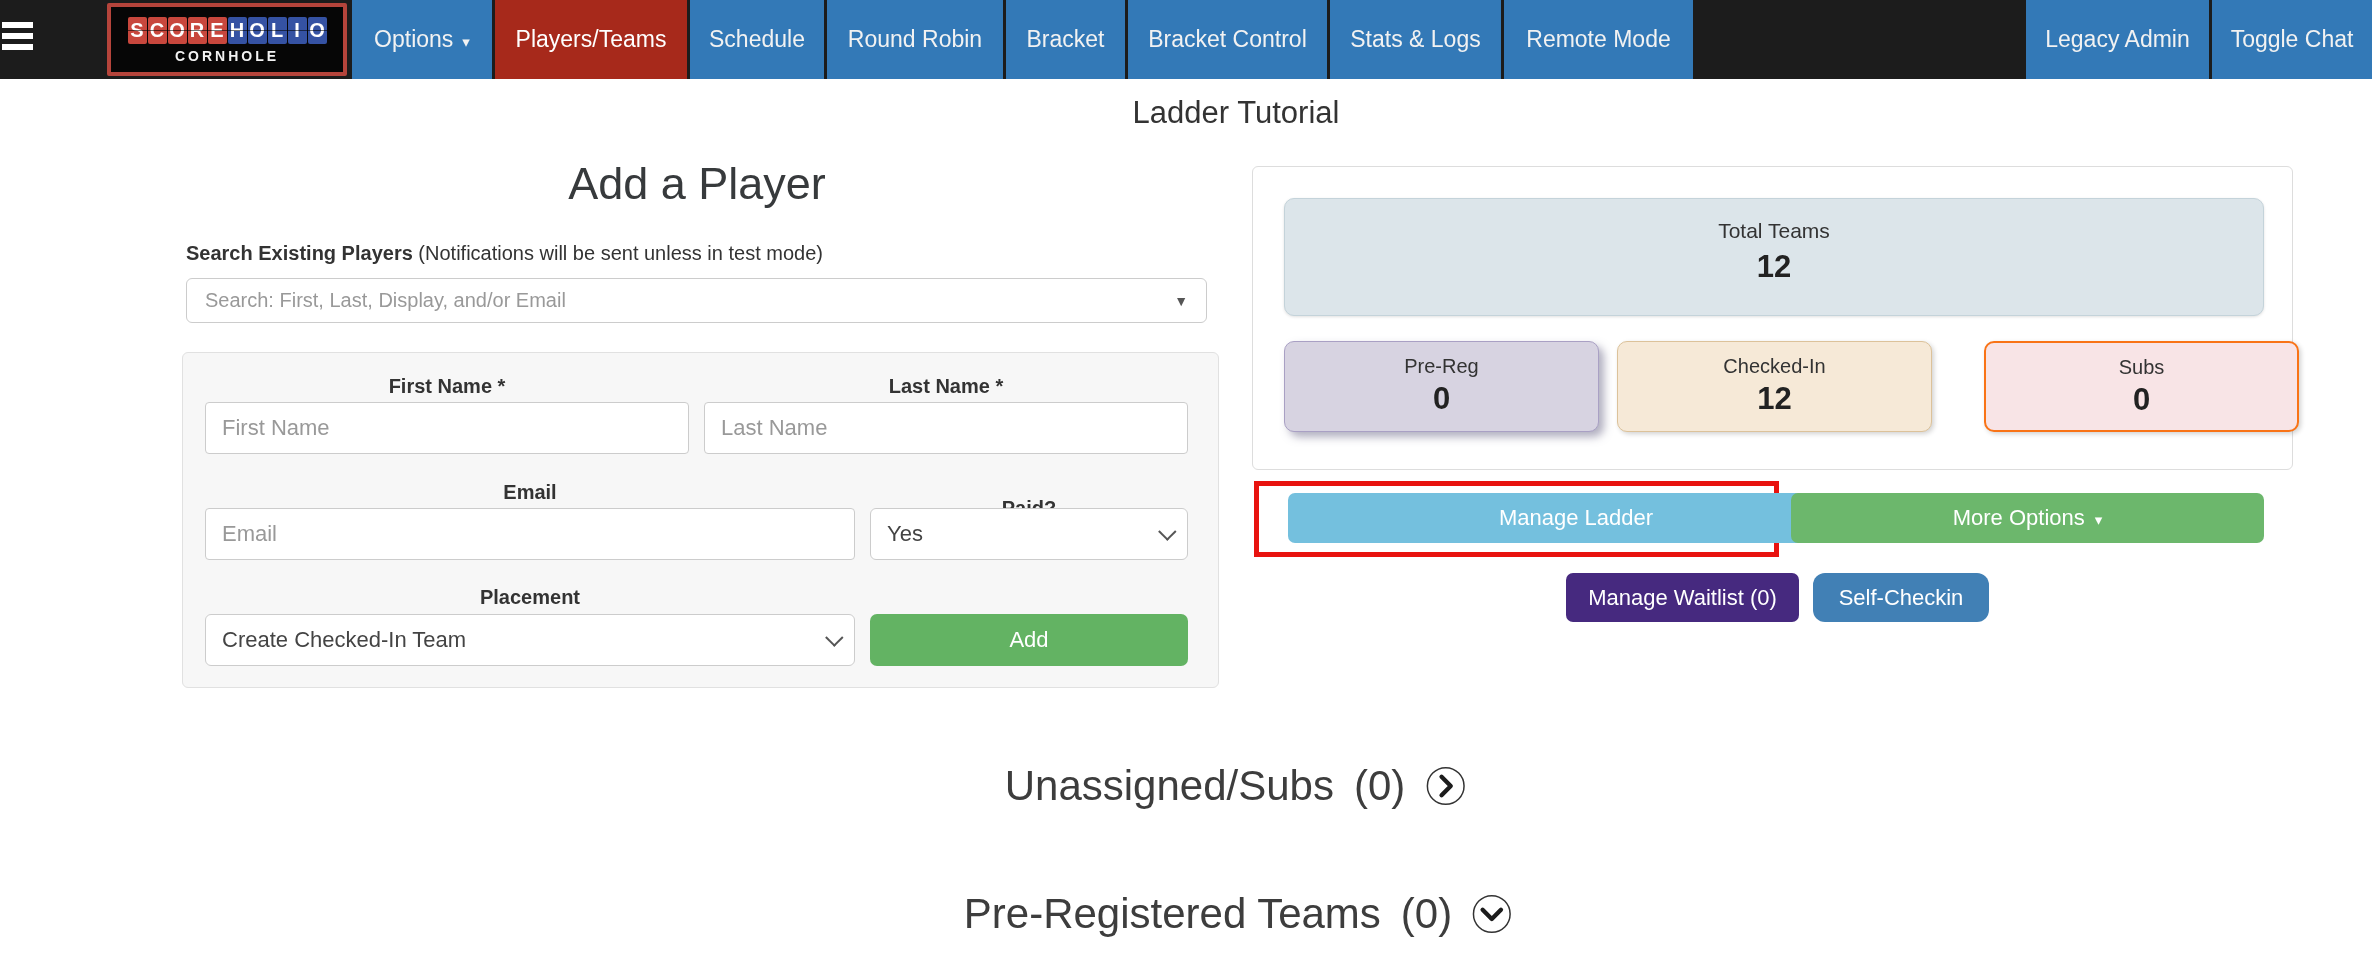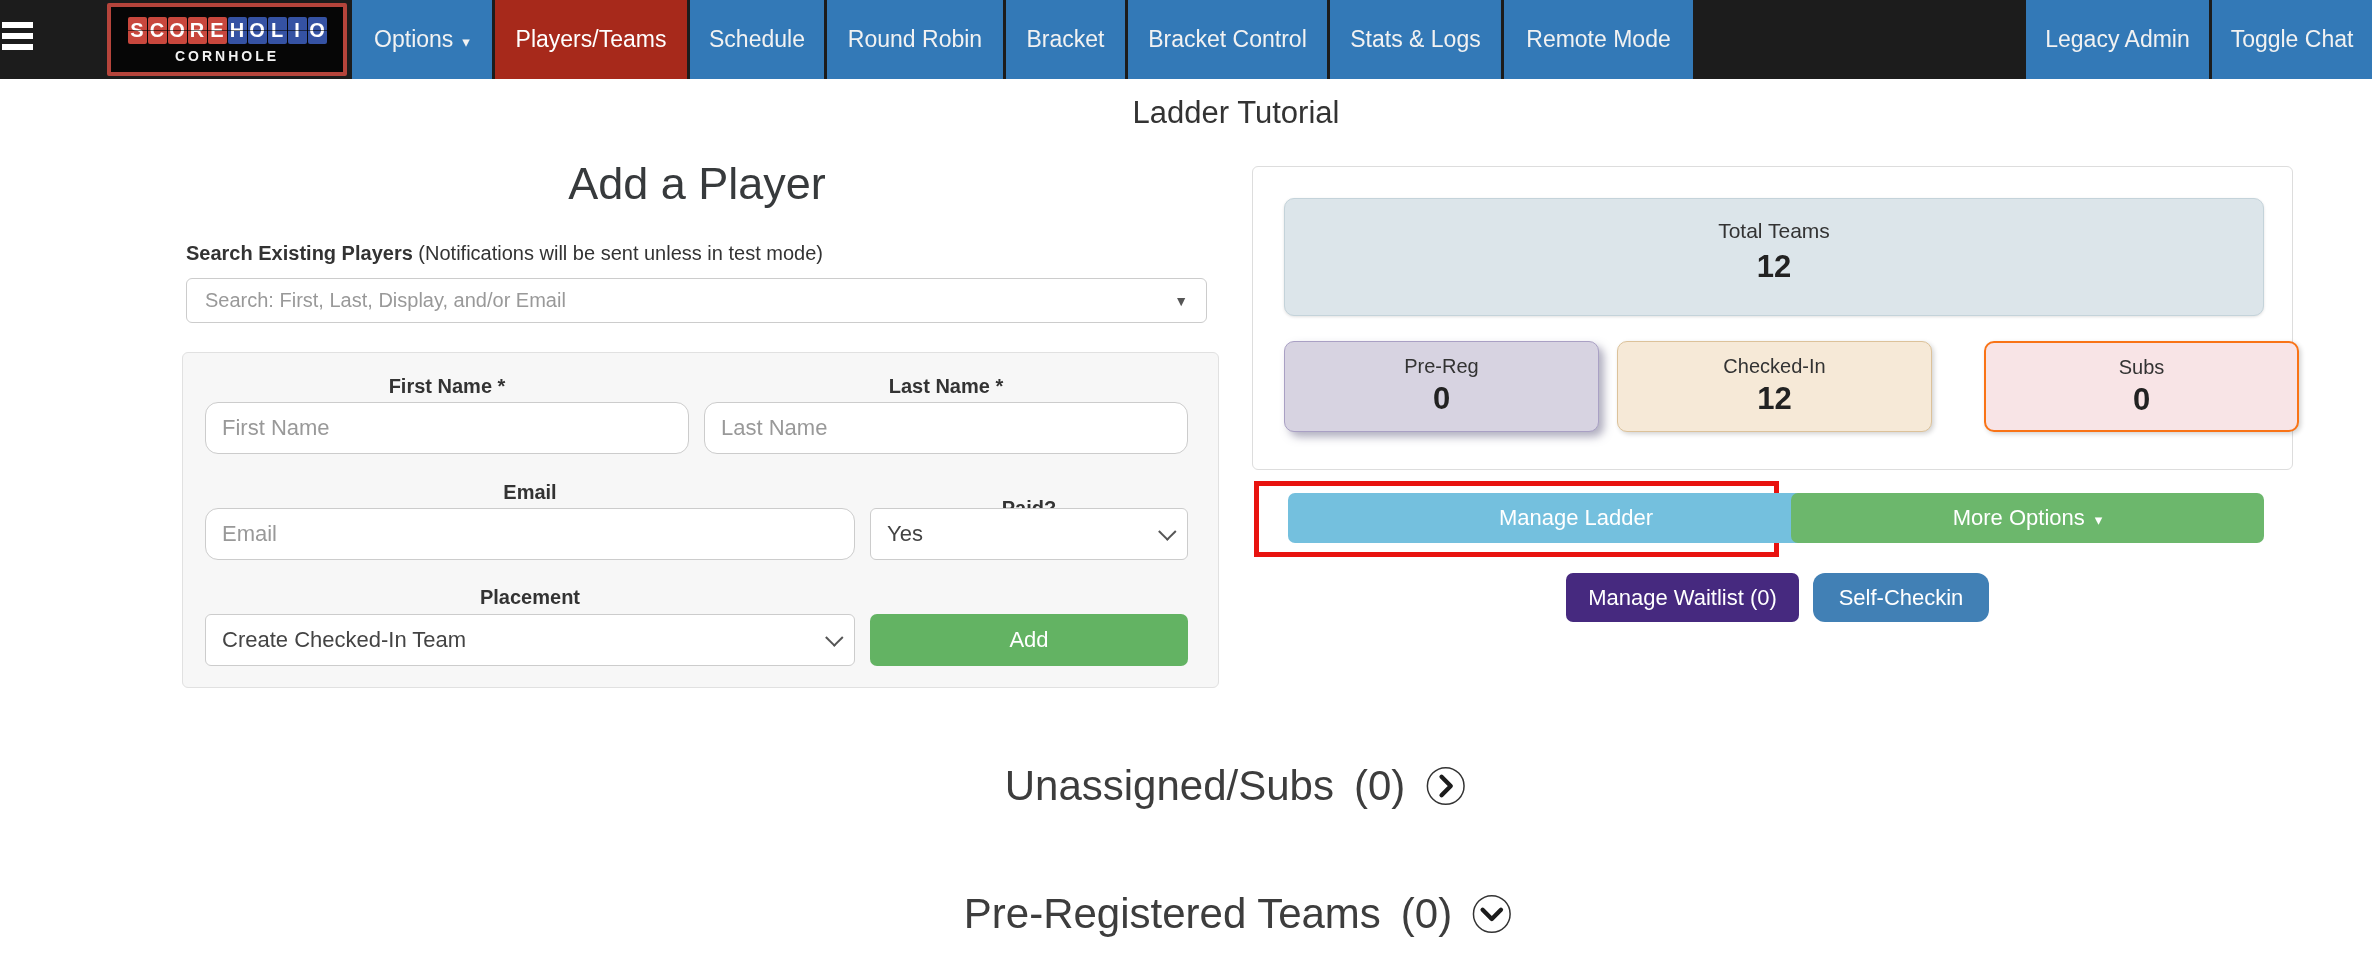--- a/index.html
+++ b/index.html
@@ -45,21 +45,21 @@
                    background:#fff; border:1px solid #ccc; border-radius:6px;
                    display:flex; align-items:center; padding:0 18px; cursor:pointer; }
   .search-select .ph { color:#999; font-size:20px; flex:1; }
   .search-select .dd { color:#555; font-size:14px; }
 
   .form-card { position:absolute; left:182px; top:352px; width:1037px; height:336px;
                background:#f7f7f7; border:1px solid #e1e1e1; border-radius:6px; }
   .fc-label { position:absolute; font-size:20px; font-weight:bold; color:#333;
               transform:translateX(-50%); white-space:nowrap; }
   .fc-input { position:absolute; height:52px; background:#fff; border:1px solid #ccc;
-              border-radius:13px; font-size:22px; color:#333; padding:0 16px;
+              border-radius:4px; font-size:22px; color:#333; padding:0 16px;
               font-family:"Liberation Sans", sans-serif; }
   .fc-input::placeholder { color:#999; }
   .fc-select { position:absolute; height:52px; background:#fff; border:1px solid #ccc;
                border-radius:6px; display:flex; align-items:center; padding:0 16px;
                font-size:22px; color:#444; cursor:pointer; }
   .fc-select .val { flex:1; }
   .chev { width:13px; height:13px; border-right:2px solid #555; border-bottom:2px solid #555;
           transform:rotate(45deg) translateY(-4px); }
   .btn { display:flex; align-items:center; justify-content:center; color:#fff;
          border-radius:7px; cursor:pointer; white-space:nowrap; }

